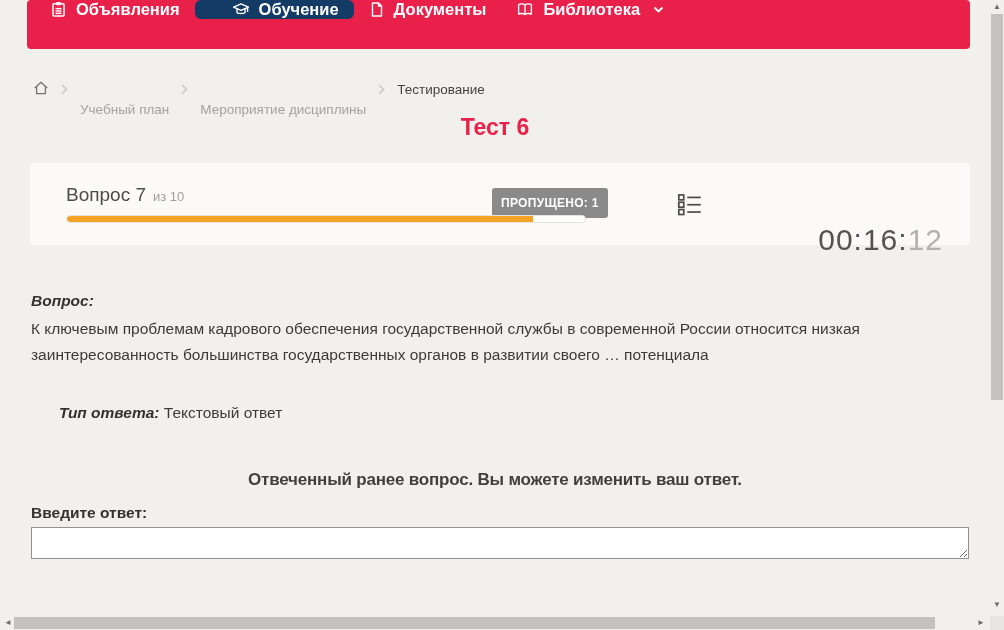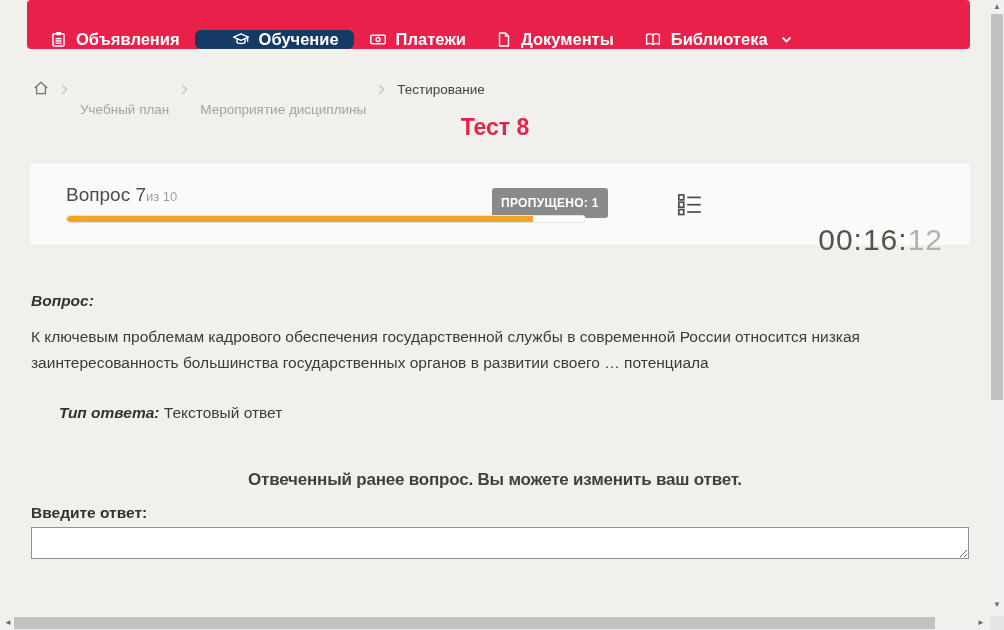--- a/index.html
+++ b/index.html
@@ -3,59 +3,59 @@
 <meta charset="utf-8">
 <style>
   * { margin:0; padding:0; box-sizing:border-box; }
   html,body { width:1004px; height:630px; overflow:hidden; }
   body { font-family:"Liberation Sans", sans-serif; background:#e9e8e6; position:relative; }
 
   .content { position:absolute; left:0; top:0; width:990px; height:616px; background:#f2f0ec; overflow:hidden; }
 
   
   .navbar { position:absolute; left:27px; top:0; width:943px; height:49px; background:#e8204a;
-            border-radius:4px; display:flex; align-items:flex-end; padding-left:8px; }
+            border-radius:4px; display:flex; align-items:flex-start; padding-left:8px; }
   .nav-item { display:flex; align-items:center; gap:9px; padding:0 15px; color:#ffffff;
               font-size:16.5px; font-weight:bold; cursor:pointer; white-space:nowrap; }
   .nav-item.active { background:#143a66; border-radius:6px;padding-left:37px; }
   .nav-item svg { display:block; }
   .chev { margin-left:4px; }
 
   
   .breadcrumb { position:absolute; left:33px; top:62px; display:flex; align-items:center; gap:12px;
                 font-size:13.5px; color:#a5a39e; }
   .crumb-link { color:#a5a39e; cursor:pointer;margin-top:40px; }
   .crumb-current { color:#45443f; }
   .crumb-sep { display:flex; align-items:center; }
 
   
   .page-title { position:absolute; left:0; top:114px; width:990px; text-align:center;
                 font-size:23px; font-weight:bold; color:#e8204a; }
 
   
   .panel { position:absolute; left:30px; top:163px; width:940px; height:82px;
            background:#fbfaf8; border-radius:4px; }
-  .q-label-row { position:absolute; left:36px; top:21px; display:flex; align-items:baseline; }
+  .q-label-row { position:absolute; left:36px; top:21px; display:flex; align-items:baseline; gap:7px; }
   .q-number { font-size:19px; color:#4c4c4c; }
   .q-total { font-size:13px; color:#9e9e9e; }
   .skip-badge { position:absolute; left:462px; top:25px; background:#8a8a8a; color:#ffffff;
                 font-size:12px; font-weight:bold; padding:8px 9px; border-radius:3px; letter-spacing:.3px; }
   .progress { position:absolute; left:36px; top:52px; width:520px; height:8px; background:#ffffff;
               border:1px solid #e6e4e0; border-radius:5px; overflow:hidden; }
   .progress-fill { height:100%; background:#f5a324; border-radius:5px 0 0 5px; }
   .qlist-icon { position:absolute; left:646px; top:28px; cursor:pointer; }
   .timer { position:absolute; right:27px; top:24px; font-size:30px; font-weight:300;
            color:#56534f; letter-spacing:1px; font-family:"Liberation Sans", sans-serif;margin-top:36px; }
   .timer .sec { color:#b3b1ad; }
 
   
   .q-heading { position:absolute; left:31px; top:292px; font-size:15.5px; font-weight:bold;
                font-style:italic; color:#33322f; }
   .q-text { position:absolute; left:31px; top:316px; width:937px; font-size:15.5px; line-height:26px;
-            color:#3c3b38;margin-top:8px; }
+            color:#3c3b38; }
   .type-row { position:absolute; left:31px; top:404px; font-size:15.5px; color:#3c3b38; }
   .type-label { font-weight:bold; font-style:italic; color:#33322f;margin-left:28px; }
   .answered-note { position:absolute; left:0; top:470px; width:990px; text-align:center;
                    font-size:17px; font-weight:bold; color:#404040; letter-spacing:-0.2px; }
   .input-label { position:absolute; left:31px; top:504px; font-size:15.5px; font-weight:bold; color:#33322f; }
   .answer-input { position:absolute; left:31px; top:527px; width:938px; height:32px; background:#ffffff;
                   border:1px solid #919191; font-size:14px; font-family:"Liberation Sans", sans-serif;
                   padding:4px 6px; resize:both; }
 
   
@@ -93,31 +93,20 @@
         <svg width="18" height="17" viewBox="0 0 16 16" fill="none" stroke="currentColor" stroke-width="1.3">
           <path d="M8 2.8 L15 5.8 L8 8.8 L1 5.8 Z" stroke-linejoin="round"></path>
           <path d="M4.2 7.4 V10.6 C4.2 12.2 11.8 12.2 11.8 10.6 V7.4"></path>
           <line x1="14.2" y1="6.4" x2="14.2" y2="10.2"></line>
         </svg>
       </span>
       <span>Обучение</span>
     </div>
     <div class="nav-item">
       <span>
-        <svg width="18" height="17" viewBox="0 0 16 16" fill="none" stroke="currentColor" stroke-width="1.3">
-          <rect x="1.2" y="4" width="13.6" height="8" rx="1.2"></rect>
-          <circle cx="8" cy="8" r="1.9"></circle>
-          <line x1="3.7" y1="8" x2="3.9" y2="8" stroke-width="1.8"></line>
-            <line x1="12.1" y1="8" x2="12.3" y2="8" stroke-width="1.8"></line>
-        </svg>
-      </span>
-      <span>Платежи</span>
-    </div>
-    <div class="nav-item">
-      <span>
         <svg width="16" height="17" viewBox="0 0 16 16" fill="none" stroke="currentColor" stroke-width="1.4">
           <path d="M3.5 1.5 H9.5 L12.5 4.5 V14.5 H3.5 Z" stroke-linejoin="round"></path>
           <path d="M9.5 1.5 V4.5 H12.5"></path>
         </svg>
       </span>
       <span>Документы</span>
     </div>
     <div class="nav-item">
       <span>
         <svg width="18" height="17" viewBox="0 0 16 16" fill="none" stroke="currentColor" stroke-width="1.3">
@@ -154,21 +143,21 @@
     </span>
     <span class="crumb-link">Мероприятие дисциплины</span>
     <span class="crumb-sep">
       <svg width="7" height="11" viewBox="0 0 7 11" fill="none" stroke="#c9c7c2" stroke-width="1.5">
           <path d="M1.2 1.2 L5.5 5.5 L1.2 9.8"></path>
         </svg>
     </span>
     <span class="crumb-current">Тестирование</span>
   </div>
 
-  <div class="page-title">Тест 8</div>
+  <div class="page-title">Тест 6</div>
 
   <div class="panel">
     <div class="q-label-row">
       <span class="q-number">Вопрос 7</span>
       <span class="q-total">из 10</span>
     </div>
     <div class="skip-badge">ПРОПУЩЕНО: 1</div>
     <div class="progress">
       <div class="progress-fill" style="width: 90%;"></div>
     </div>

